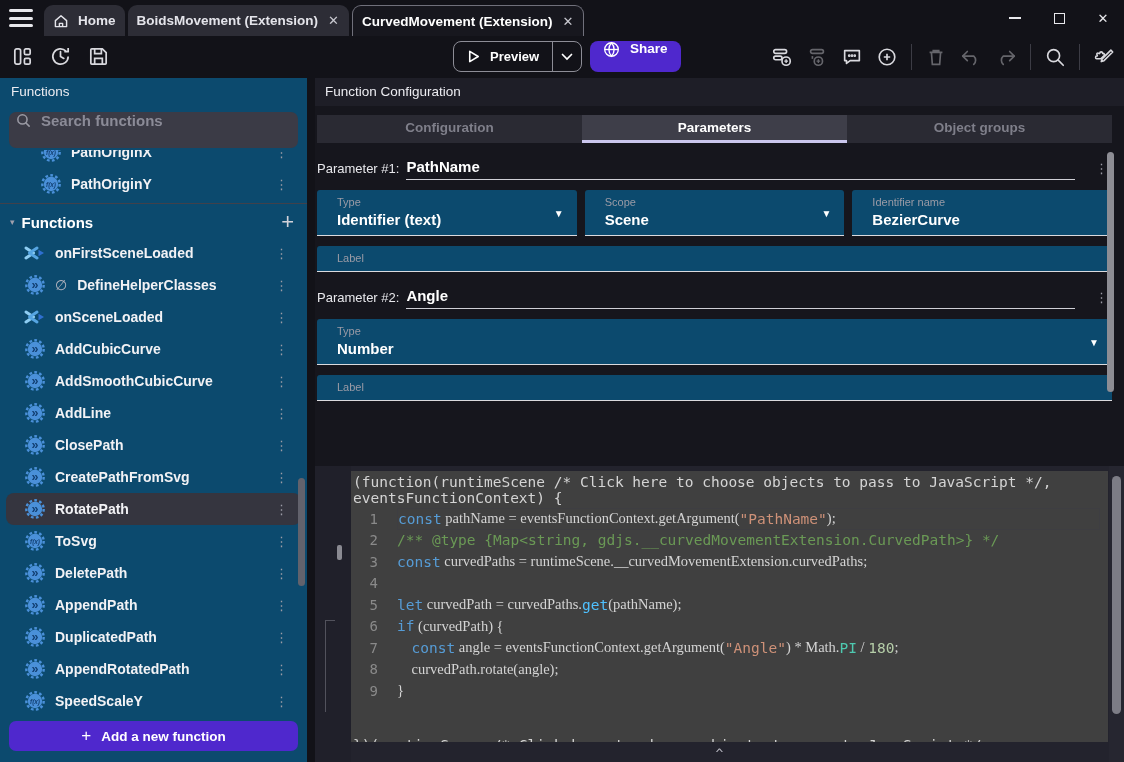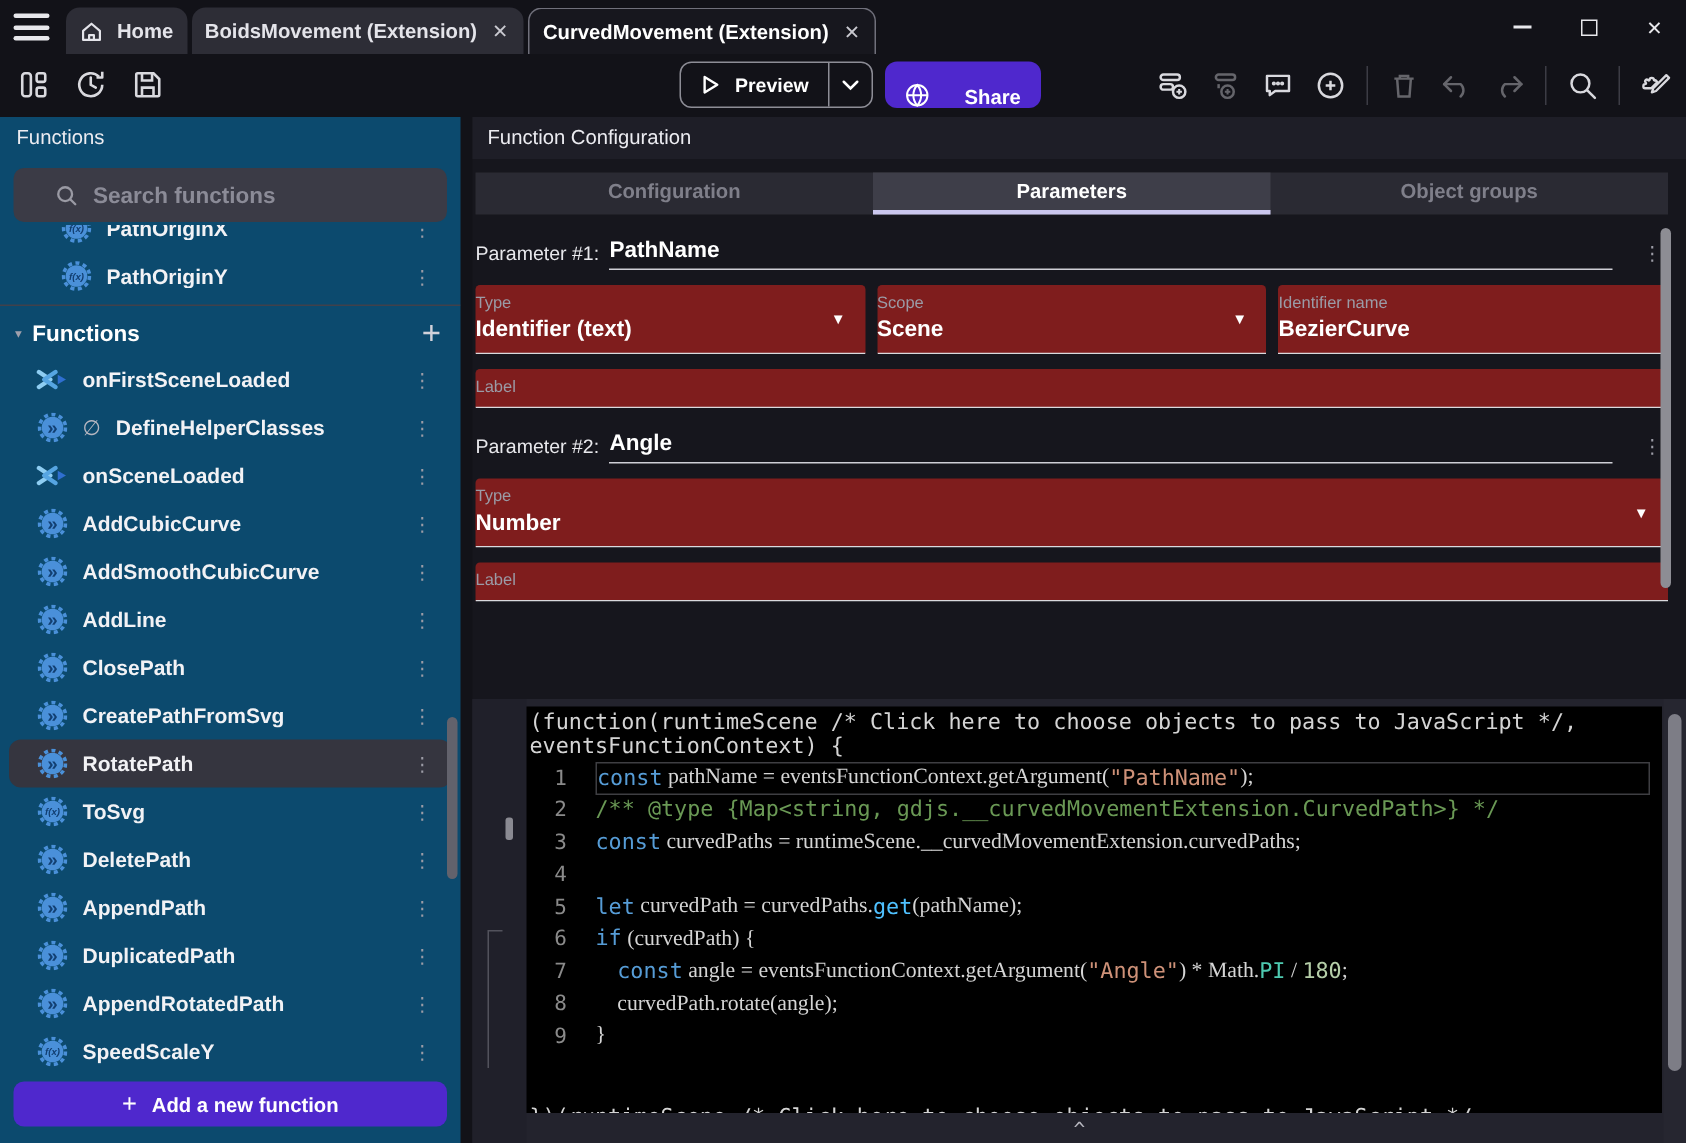--- a/index.html
+++ b/index.html
@@ -25,35 +25,35 @@
   .wc .sq { width:11px; height:11px; border:1.6px solid #e8e8ec; }
 
   
   .toolbar { height:42px; position:relative; background:#121218; }
   .tool-left { position:absolute; left:11px; top:9px; display:flex; gap:15px; }
   .tico { width:23px; height:23px; color:#d9d9de; }
   .preview-group { position:absolute; left:453px; top:5px; height:31px; border:1px solid #8d8d96; border-radius:8px; display:flex; align-items:stretch; }
   .preview-main { display:flex; align-items:center; gap:9px; padding:0 13px 0 12px; }
   .preview-main span { font-size:13px; font-weight:700; }
   .preview-caret { width:29px; display:flex; align-items:center; justify-content:center; border-left:1px solid #8d8d96; }
-  .share-btn { position:absolute; left:590px; top:5px; height:31px; background:#4f28cd; border-radius:8px; display:flex; align-items:flex-end; gap:23px; padding:0 13px; }
+  .share-btn { position:absolute; left:590px; top:5px; height:31px; background:#4f28cd; border-radius:8px; display:flex; align-items:flex-start; gap:10px; padding:0 13px; }
   .share-btn span { font-size:13.5px; font-weight:700; }
   .tool-right { position:absolute; right:9px; top:8px; display:flex; align-items:center; gap:13px; }
   .tool-right .tico { width:22px; height:22px; }
   .tico.disabled { opacity:.42; }
   .vdiv { width:1px; height:26px; background:#3c3c45; }
 
   
   .content { position:absolute; top:78px; left:0; right:0; bottom:0; display:flex; }
   .vgap { width:8px; background:#121218; }
 
   
   .sidebar { width:307px; background:#0c4a6e; display:flex; flex-direction:column; position:relative; }
   .side-header { height:28px; line-height:28px; padding-left:11px; font-size:13.5px; color:#ececf1; }
-  .search-box { margin:6px 9px 2px; height:36px; background:#3b3b46; border-radius:7px; display:flex; align-items:center; gap:9px; padding:0 27px; }
+  .search-box { margin:6px 9px 2px; height:36px; background:#3b3b46; border-radius:7px; display:flex; align-items:flex-start; gap:9px; padding:0 6px; }
   .search-box svg { flex:none; }
   .search-box input { flex:1; background:transparent; border:none; outline:none; color:#e4e4ea; font-size:15px; font-weight:600; font-family:"Liberation Sans",sans-serif; }
   .search-box input::placeholder { color:#8b8b97; }
   .fn-list { flex:1; overflow:hidden; padding-top:2px; }
   .fn-row { height:32px; margin:0 6px; padding:0 10px 0 18px; display:flex; align-items:center; gap:9px; border-radius:8px; }
   .fn-row.scrolled { padding-left:34px; }
   .fn-row.clipped { margin-top:-16px; }
   .fn-row.selected { background:#35353f; }
   .fn-row .icn { width:22px; height:20px; flex:none; display:flex; align-items:center; justify-content:center; }
   .fn-row .lbl { font-size:14px; font-weight:700; color:#f2f2f5; white-space:nowrap; overflow:hidden; }
@@ -74,33 +74,33 @@
   .tabs-row { margin:9px 12px 0 2px; height:28px; display:flex; background:#2a2a33; flex:none; }
   .tab-seg { flex:1; display:flex; align-items:center; justify-content:center; font-size:13.5px; font-weight:700; color:#7f7f8a; border-bottom:3px solid transparent; }
   .tab-seg.active { background:#3e3e49; color:#fff; border-bottom-color:#cbc7ee; }
   .params { padding:0 12px 0 2px; flex:none; }
   .param-row { display:flex; align-items:flex-end; margin-top:15px; }
   .param-row .plabel { font-size:13px; color:#e8e8ec; padding-bottom:4px; white-space:nowrap; }
   .pname-wrap { flex:1; margin:0 16px 0 7px; border-bottom:1px solid #cfcfd6; padding-bottom:3px; }
   .pname { font-size:15px; font-weight:700; color:#fff; }
   .pdots { color:#9c9ca6; font-size:13px; padding:0 4px 4px; }
   .fields-row { display:flex; gap:8px; margin-top:10px; }
-  .field { flex:1; background:#7f1d1d; border-bottom:1px solid #dadade; border-radius:3px 3px 0 0; padding:6px 0 7px; position:relative; }
+  .field { flex:1; background:#0c4a6e; border-bottom:1px solid #dadade; border-radius:3px 3px 0 0; padding:6px 20px 7px; position:relative; }
   .flabel { font-size:11px; color:#9b9ba6; display:block; }
   .fvalue { font-size:15px; font-weight:700; color:#fff; margin-top:3px; white-space:nowrap; }
   .fdd { position:absolute; right:13px; top:50%; transform:translateY(-45%); color:#fff; font-size:10px; }
   .main-scroll { position:absolute; right:10px; top:74px; width:7px; height:240px; background:#8d8d94; border-radius:4px; z-index:5; }
 
   
   .code-section { position:absolute; left:0; right:0; bottom:0; height:296px; background:#23232d; }
   .code-margin { position:absolute; left:0; top:0; bottom:0; width:36px; background:#20202a; }
   .drag-handle { position:absolute; left:22px; top:79px; width:5px; height:15px; background:#8a8a92; border-radius:2px; }
   .sel-bracket { position:absolute; left:10px; top:154px; height:92px; border-left:1px solid #52525c; }
   .sel-bracket::before { content:""; position:absolute; left:0; top:0; width:9px; height:1px; background:#52525c; }
-  .code-block { position:absolute; left:36px; right:16px; top:5px; bottom:20px; background:#000000; font-family:"DejaVu Sans Mono", monospace; font-size:14.5px; color:#d4d4d4; overflow:hidden; }
+  .code-block { position:absolute; left:36px; right:16px; top:5px; bottom:20px; background:#404040; font-family:"DejaVu Sans Mono", monospace; font-size:14.5px; color:#d4d4d4; overflow:hidden; }
   .cwrap { line-height:16px; padding:3px 0 2px 2px; white-space:pre; color:#d4d4d4; }
   .code-line { display:flex; height:21.5px; align-items:center; }
   .lnum { width:46px; flex:none; text-align:right; padding-right:19px; color:#8a8a8a; font-size:14px; }
   .lcontent { flex:1; white-space:pre; margin-right:8px; height:100%; display:flex; align-items:center; }
   .code-line.current .lcontent { border:1px solid #3e3e42; }
   .tok-k { color:#569cd6; } .tok-s { color:#ce9178; } .tok-c { color:#6a9955; }
   .tok-m { color:#4fc1ff; } .tok-t { color:#4ec9b0; } .tok-n { color:#b5cea8; } .tok-d { color:#d4d4d4;font-family:Liberation Serif, serif; }
   .cfoot { line-height:16px; padding:3px 0 0 2px; white-space:pre; }
   .collapse-caret { position:absolute; left:50%; bottom:1px; transform:translateX(-50%); color:#b8b8c0; font-family:"DejaVu Sans Mono",monospace; font-size:13px; }
   .code-scrolltrack { position:absolute; right:0; top:0; bottom:0; width:15px; background:#262630; }

